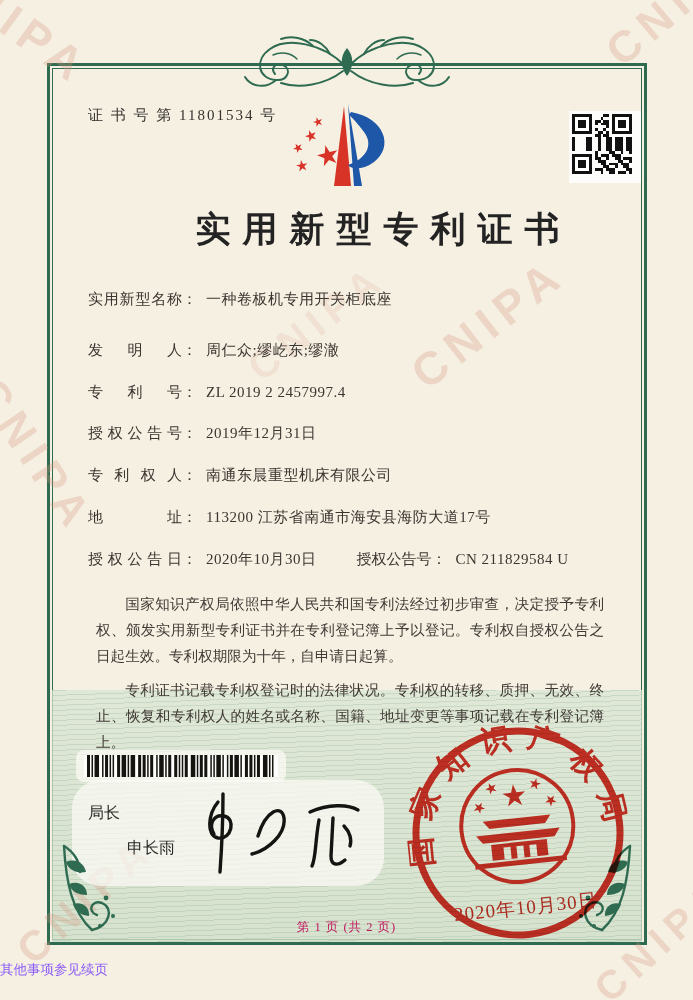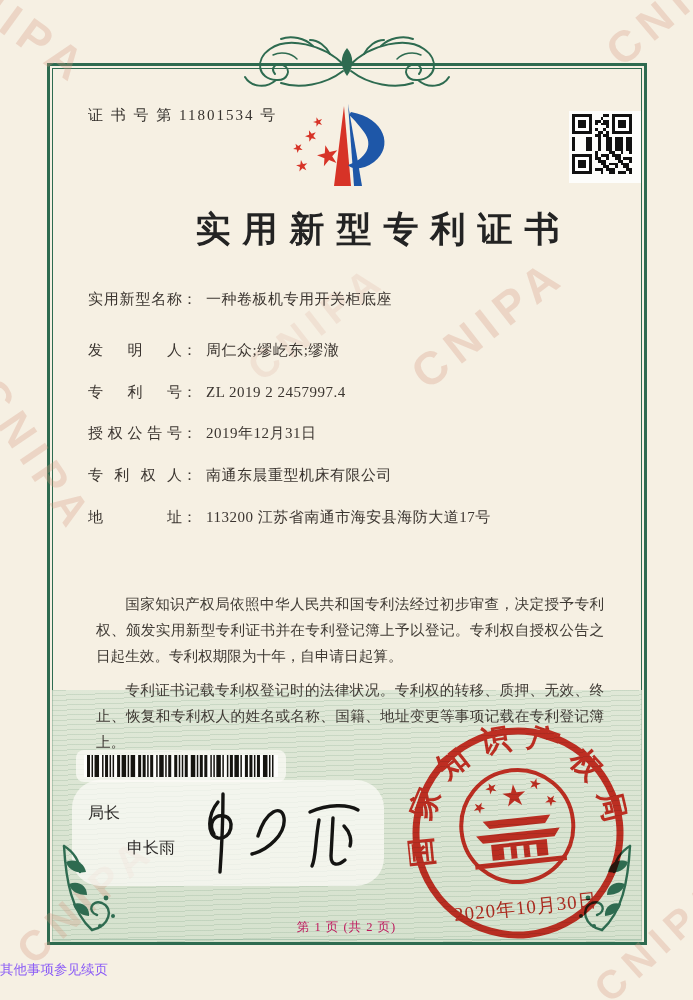--- a/index.html
+++ b/index.html
@@ -298,20 +298,23 @@
   </div>
   <div class="row" style="top:424px">
     <span class="flabel">授权公告号</span><span class="colon">：</span><span class="fvalue">2019年12月31日</span>
   </div>
   <div class="row" style="top:466px">
     <span class="flabel">专利权人</span><span class="colon">：</span><span class="fvalue">南通东晨重型机床有限公司</span>
   </div>
   <div class="row" style="top:508px">
     <span class="flabel">地址</span><span class="colon">：</span><span class="fvalue">113200 江苏省南通市海安县海防大道17号</span>
   </div>
+  <div class="row" style="top:550px">
+    <span class="flabel">授权公告日</span><span class="colon">：</span><span class="fvalue">2020年10月30日</span><span class="gap2"></span><span>授权公告号</span><span class="colon">：</span><span class="fvalue">CN 211829584 U</span>
+  </div>
 
   <div class="paras">
     <p>国家知识产权局依照中华人民共和国专利法经过初步审查，决定授予专利权、颁发实用新型专利证书并在专利登记簿上予以登记。专利权自授权公告之日起生效。专利权期限为十年，自申请日起算。</p>
     <p>专利证书记载专利权登记时的法律状况。专利权的转移、质押、无效、终止、恢复和专利权人的姓名或名称、国籍、地址变更等事项记载在专利登记簿上。</p>
   </div>
 
   <div class="barcode-box">
     <svg preserveAspectRatio="none" viewBox="0 0 129 22">
         <rect x="2" y="0" width="2" height="22" fill="#15140f"></rect>
         <rect x="5" y="0" width="1" height="22" fill="#15140f"></rect>

